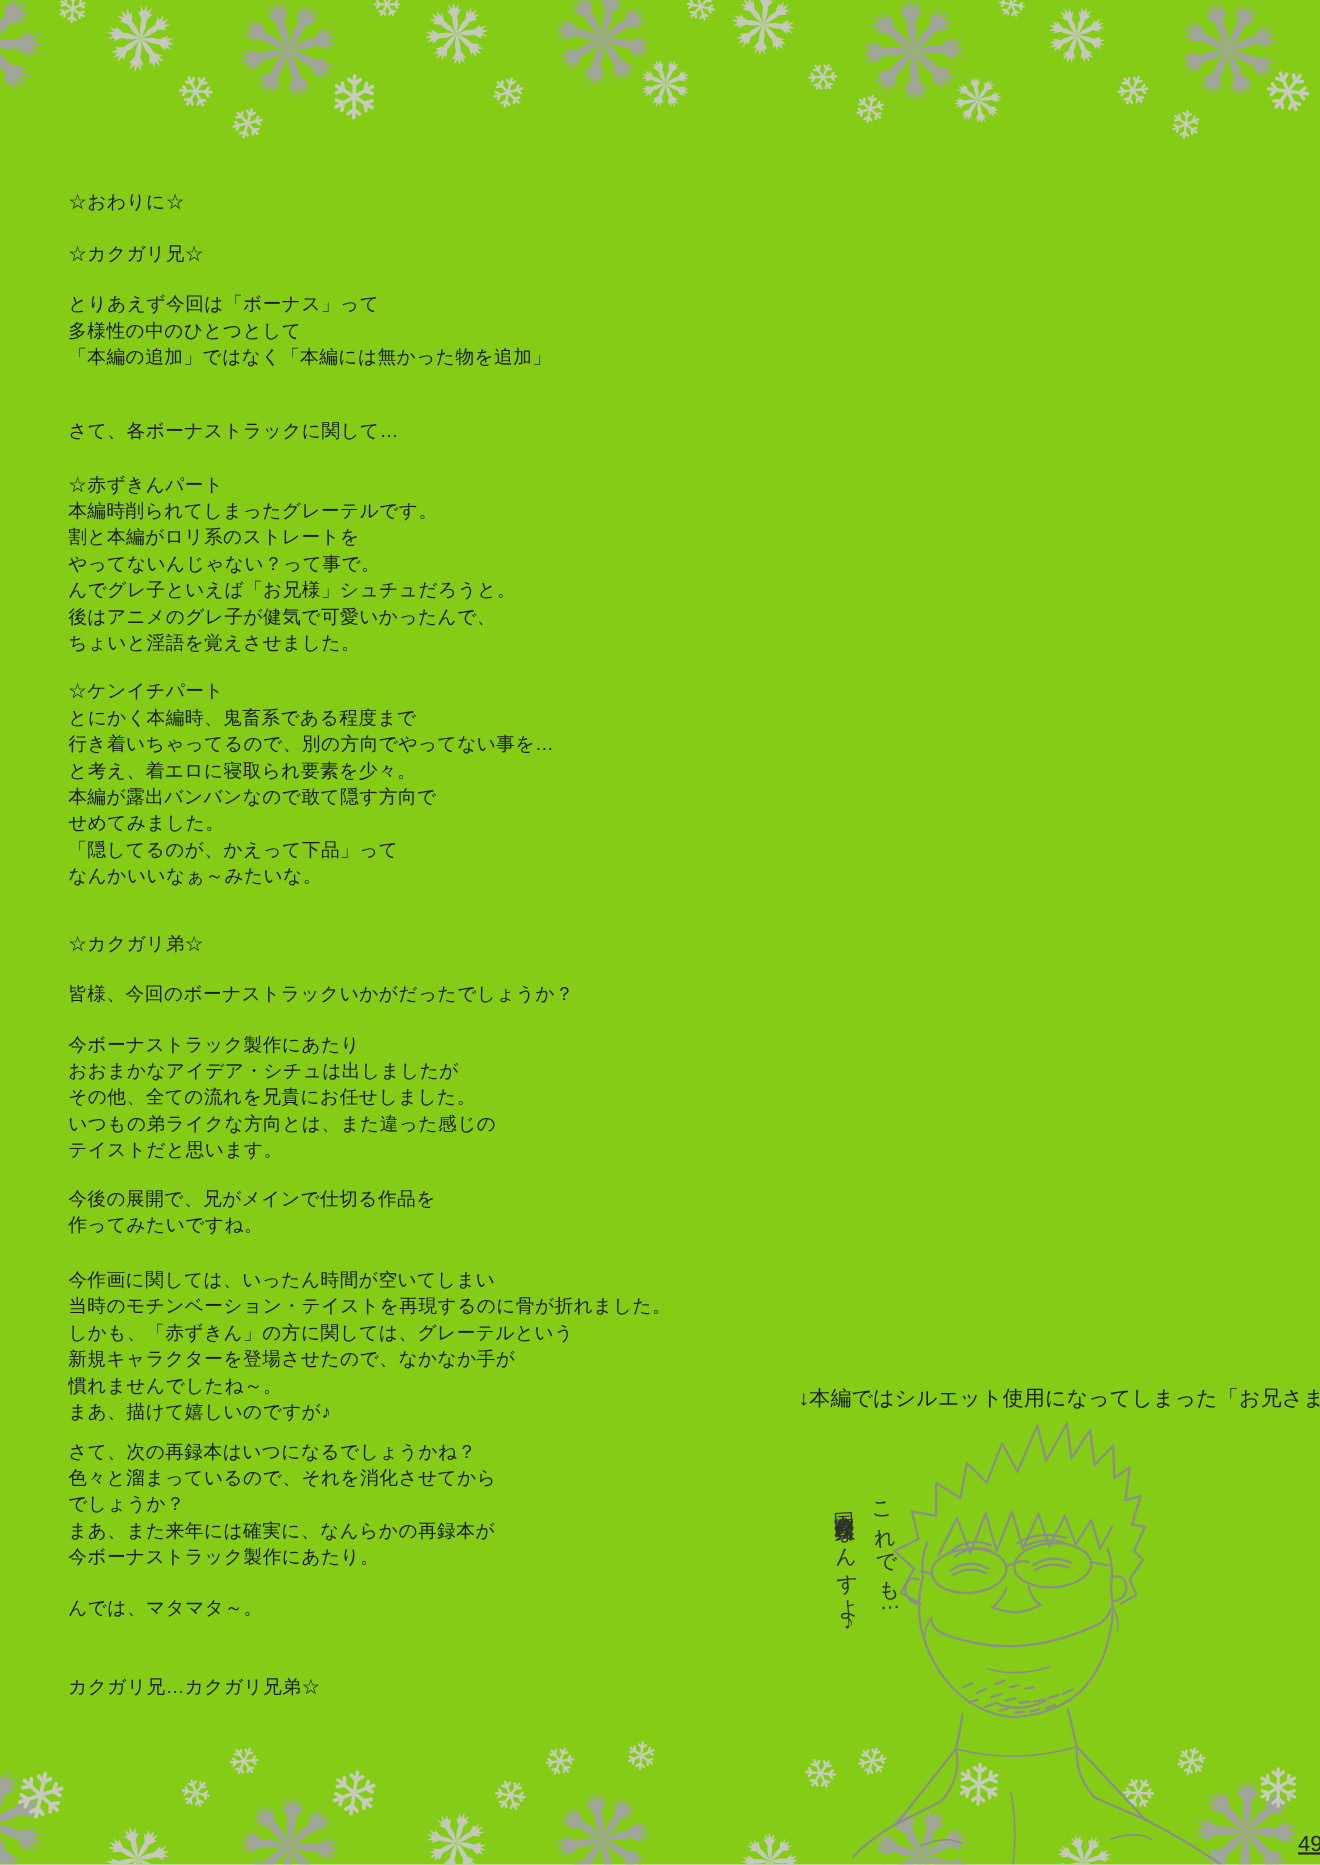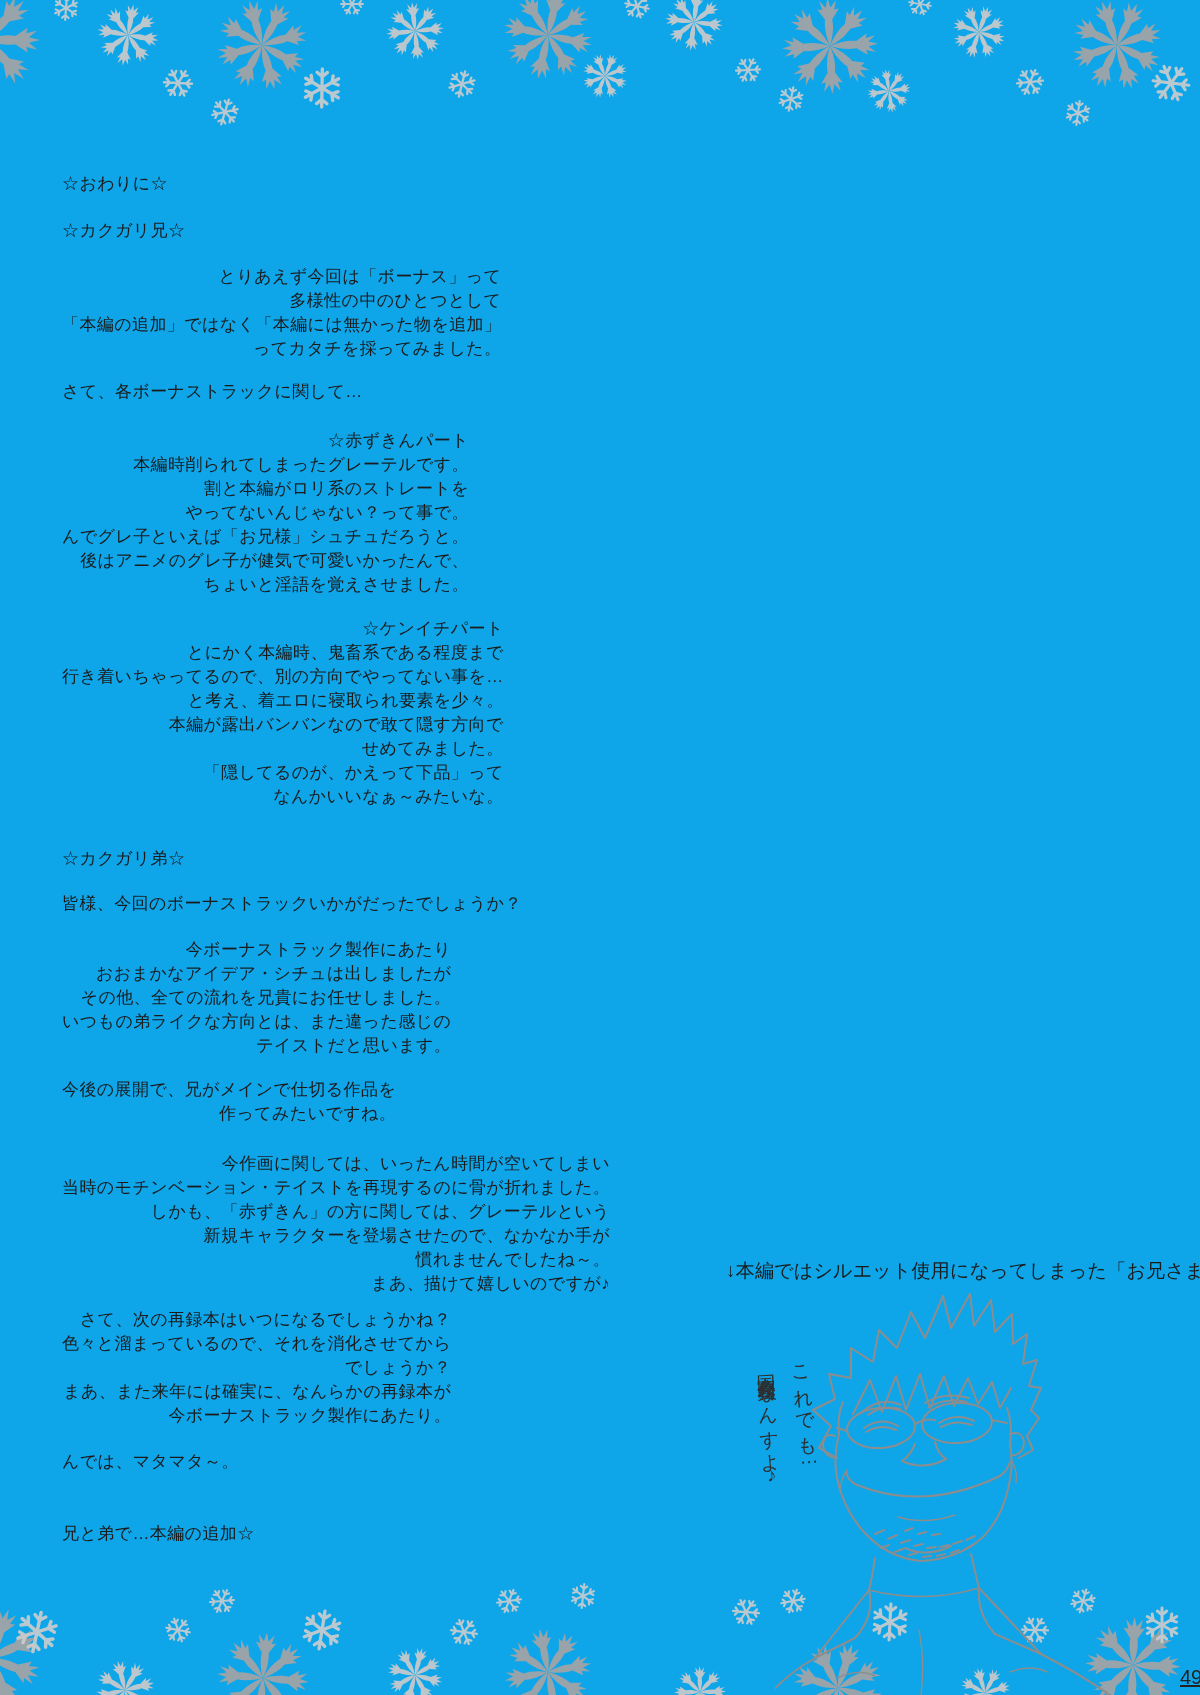--- a/index.html
+++ b/index.html
@@ -1,19 +1,19 @@
 <!DOCTYPE html>
 <html><head>
 <meta charset="utf-8">
 <style>
   html,body{margin:0;padding:0;background:#e8e8e8;}
   .page{
     position:relative;width:1200px;height:1695px;margin:0 auto;
-    background:#0ea5e9;overflow:hidden;
-    font-family:"Liberation Sans",sans-serif;color:#1b1b1b;text-align:right;
+    background:#84cc16;overflow:hidden;
+    font-family:"Liberation Sans",sans-serif;color:#1b1b1b;
   }
   #ornaments{position:absolute;left:0;top:0;pointer-events:none;}
   .block{position:absolute;left:62px;}
   .line{font-size:17px;line-height:24px;letter-spacing:0.4px;white-space:pre;color:#1b1b1b;}
   .caption{
     position:absolute;left:726px;top:1258px;
     font-size:19px;letter-spacing:0.2px;color:#1b1b1b;white-space:pre;
   }
   .vtext{
     position:absolute;writing-mode:vertical-rl;text-orientation:upright;
@@ -448,21 +448,20 @@
   </div>
 
   <div class="block" style="top:219px">
     <div class="line">☆カクガリ兄☆</div>
   </div>
 
   <div class="block" style="top:265px">
     <div class="line">とりあえず今回は「ボーナス」って</div>
     <div class="line">多様性の中のひとつとして</div>
     <div class="line">「本編の追加」ではなく「本編には無かった物を追加」</div>
-    <div class="line">ってカタチを採ってみました。</div>
   </div>
 
   <div class="block" style="top:380px">
     <div class="line">さて、各ボーナストラックに関して…</div>
   </div>
 
   <div class="block" style="top:429px">
     <div class="line">☆赤ずきんパート</div>
     <div class="line">本編時削られてしまったグレーテルです。</div>
     <div class="line">割と本編がロリ系のストレートを</div>
@@ -519,21 +518,21 @@
     <div class="line">でしょうか？</div>
     <div class="line">まあ、また来年には確実に、なんらかの再録本が</div>
     <div class="line">今ボーナストラック製作にあたり。</div>
   </div>
 
   <div class="block" style="top:1450px">
     <div class="line">んでは、マタマタ～。</div>
   </div>
 
   <div class="block" style="top:1522px">
-    <div class="line">兄と弟で…本編の追加☆</div>
+    <div class="line">カクガリ兄…カクガリ兄弟☆</div>
   </div>
 
   <div class="caption">↓本編ではシルエット使用になってしまった「お兄さま」を公開♪</div>
 
   <div class="vtext" id="vt1">これでも…</div>
   <div class="vtext" id="vt2">国家公務員なんすよ♪</div>
 
   <svg id="sketch" width="420" height="413" viewBox="0 0 420 413">
     <g>
       <path d="M62,176 L44,166 L56,144 L38,128 L60,117 L54,92 L76,96 L76,66 L98,80 L104,48 L122,66 L136,30 L150,56 L168,14 L176,46 L195,12 L199,44 L216,18 L220,50 L237,32 L238,62 L252,52 L248,82 L262,78 L254,104 L266,106 L256,128 L264,136 L252,154 L258,168 L244,176"></path>

